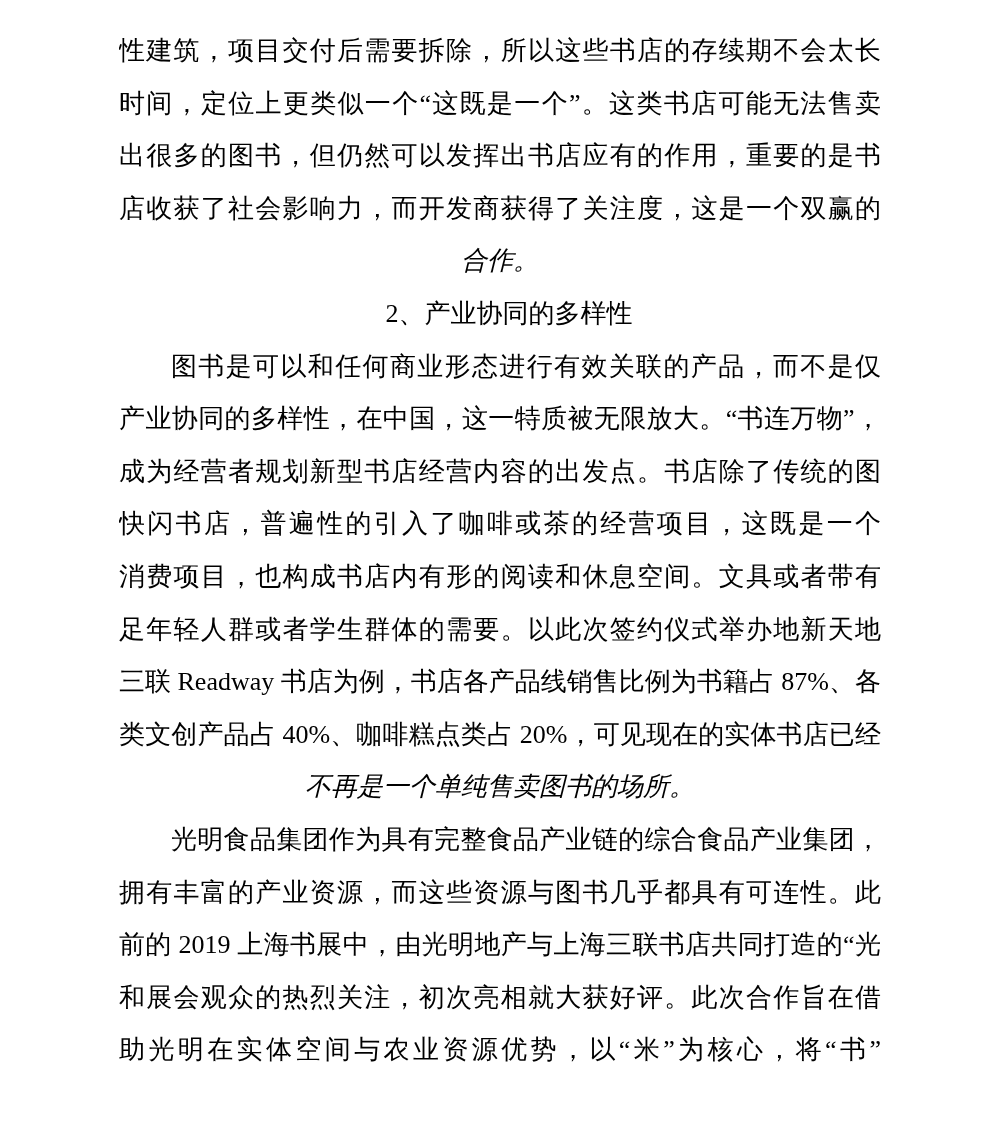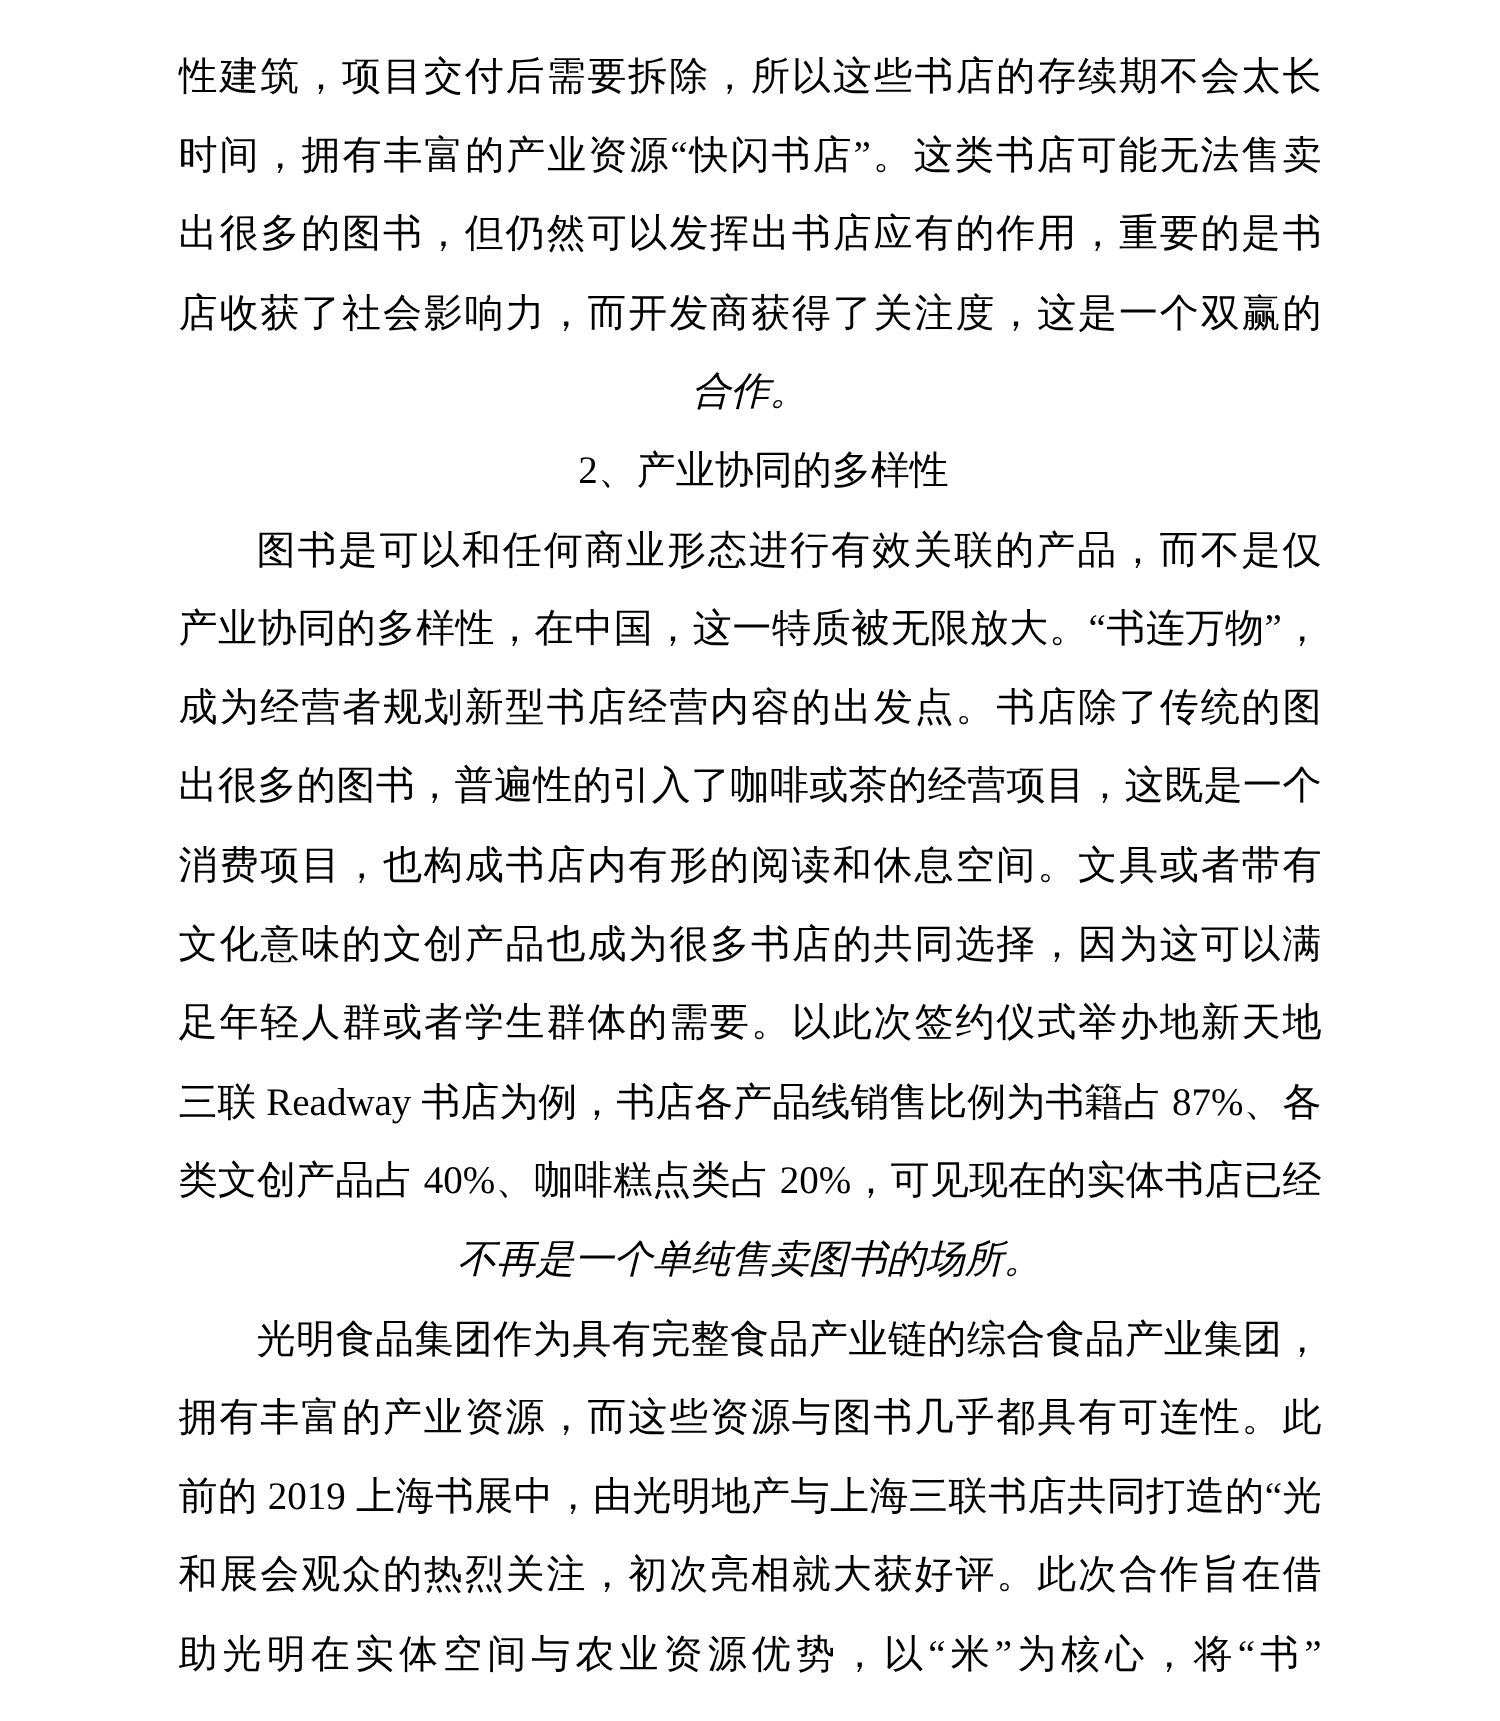--- a/index.html
+++ b/index.html
@@ -52,31 +52,30 @@
     padding-left: 18px;
     text-align: center;
   }
 </style>
 </head>
 <body>
 
 <div class="page">
   <div class="text-column">
     <div class="line justify">性建筑，项目交付后需要拆除，所以这些书店的存续期不会太长</div>
-    <div class="line justify">时间，拥有丰富的产业资源“快闪书店”。这类书店可能无法售卖</div>
+    <div class="line justify">时间，定位上更类似一个“这既是一个”。这类书店可能无法售卖</div>
     <div class="line justify">出很多的图书，但仍然可以发挥出书店应有的作用，重要的是书</div>
     <div class="line justify">店收获了社会影响力，而开发商获得了关注度，这是一个双赢的</div>
     <div class="line left">合作。</div>
     <div class="line heading">2、产业协同的多样性</div>
     <div class="line justify indent2">图书是可以和任何商业形态进行有效关联的产品，而不是仅</div>
     <div class="line justify">产业协同的多样性，在中国，这一特质被无限放大。“书连万物”，</div>
     <div class="line justify">成为经营者规划新型书店经营内容的出发点。书店除了传统的图</div>
-    <div class="line justify">出很多的图书，普遍性的引入了咖啡或茶的经营项目，这既是一个</div>
+    <div class="line justify">快闪书店，普遍性的引入了咖啡或茶的经营项目，这既是一个</div>
     <div class="line justify">消费项目，也构成书店内有形的阅读和休息空间。文具或者带有</div>
-    <div class="line justify">文化意味的文创产品也成为很多书店的共同选择，因为这可以满</div>
     <div class="line justify">足年轻人群或者学生群体的需要。以此次签约仪式举办地新天地</div>
     <div class="line justify">三联 Readway 书店为例，书店各产品线销售比例为书籍占 87%、各</div>
     <div class="line justify">类文创产品占 40%、咖啡糕点类占 20%，可见现在的实体书店已经</div>
     <div class="line left">不再是一个单纯售卖图书的场所。</div>
     <div class="line justify indent2">光明食品集团作为具有完整食品产业链的综合食品产业集团，</div>
     <div class="line justify">拥有丰富的产业资源，而这些资源与图书几乎都具有可连性。此</div>
     <div class="line justify">前的 2019 上海书展中，由光明地产与上海三联书店共同打造的“光</div>
     <div class="line justify">和展会观众的热烈关注，初次亮相就大获好评。此次合作旨在借</div>
     <div class="line justify">助光明在实体空间与农业资源优势，以“米”为核心，将“书”</div>
   </div>

